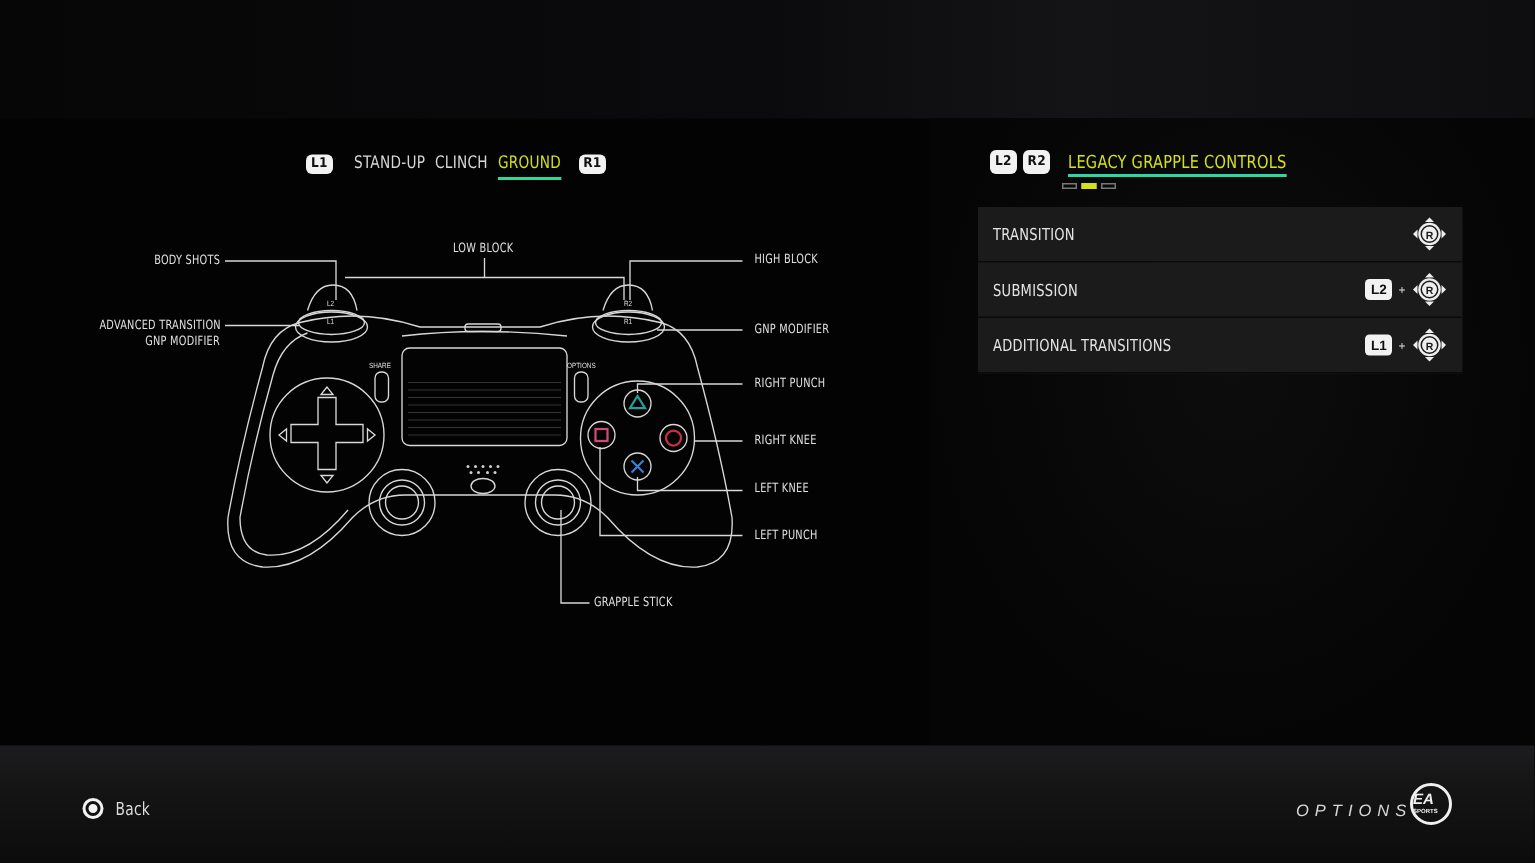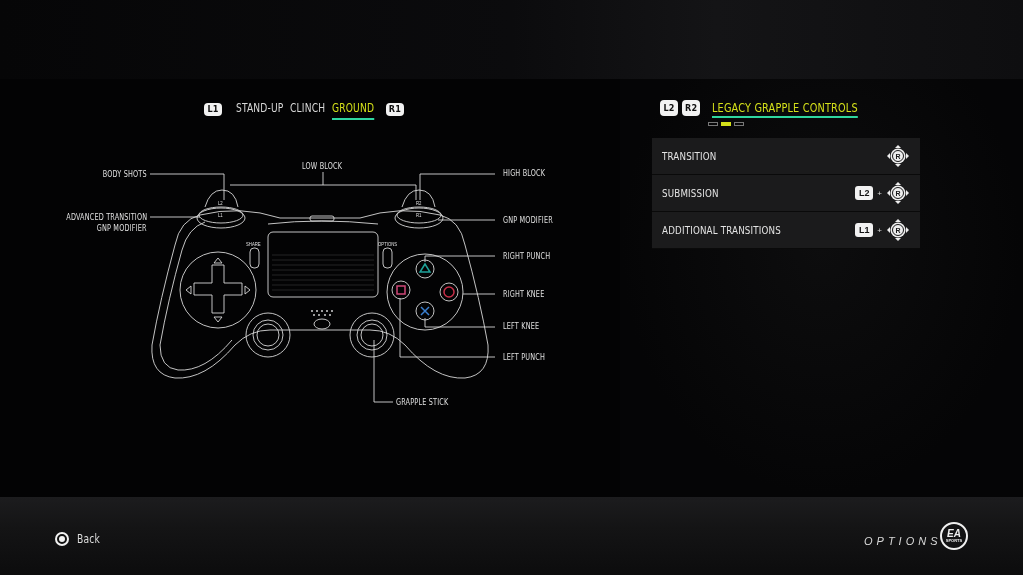--- a/index.html
+++ b/index.html
@@ -29,35 +29,35 @@
 
   
   .rp-head { position: absolute; left: 660px; top: 100px; display: flex; align-items: center; }
   .rp-head .btn-chip { height: 16px; margin-right: 4px; border-radius: 4px; }
   .rp-title { font-size: 12px; color: #d4e01a; margin-left: 8px; position: relative; transform: scaleX(0.9); transform-origin: left; white-space: nowrap; }
   .rp-title::after { content: ""; position: absolute; left: 0; right: 0; bottom: -3px; height: 2px; background: #2fd6a0; }
   .pager { position: absolute; left: 708px; top: 122px; display: flex; gap: 3px; }
   .pager span { width: 10px; height: 4px; border: 1px solid #777; }
   .pager span.on { background: #d4e01a; border-color: #d4e01a; }
 
-  .rows { position: absolute; left: 652px; top: 138px; width: 268px; }
+  .rows { position: absolute; left: 652px; top: 138px; width: 323px; }
   .row { height: 37px; background: #1b1b1c; border-bottom: 1px solid #0a0a0a; display: flex; align-items: center; justify-content: space-between; padding: 0 10px; }
   .row-label { font-size: 11px; color: #e4e4e4; transform: scaleX(0.88); transform-origin: left; white-space: nowrap; }
   .combo { display: flex; align-items: center; gap: 4px; }
   .combo .btn-chip { height: 14px; font-size: 9px; border-radius: 3px; }
   .plus { font-size: 8px; color: #ddd; }
 
   
   .back { position: absolute; left: 55px; top: 532px; display: flex; align-items: flex-end; }
   .circle-btn { width: 14px; height: 14px; border-radius: 50%; background: #f2f2f2; display: flex; align-items: center; justify-content: center; }
   .circle-btn::after { content: ""; width: 6px; height: 6px; border-radius: 50%; border: 2px solid #111; }
   .back-label { font-size: 12px; color: #ddd; margin-left: 8px; transform: scaleX(0.85); transform-origin: left; }
   .footer-title { position: absolute; left: 864px; top: 535px; font-size: 11px; color: #d8d8d8; letter-spacing: 4px; font-style: italic; }
   .ea { position: absolute; left: 940px; top: 522px; width: 28px; height: 28px; border-radius: 50%; border: 2px solid #f0f0f0;
-    display: flex; flex-direction: column; align-items: center; justify-content: center; color: #f0f0f0; }
+    display: flex; flex-direction: column; align-items: flex-start; justify-content: center; color: #f0f0f0; }
   .ea .ea-big { font-size: 10px; font-weight: bold; font-style: italic; line-height: 9px; }
   .ea .ea-small { font-size: 4px; font-weight: bold; line-height: 5px; }
 </style>
 </head>
 <body>
 
 <div class="bg-top"></div>
 <div class="bg-main"></div>
 <div class="bg-right-glow"></div>
 <div class="bg-bottom"></div>

